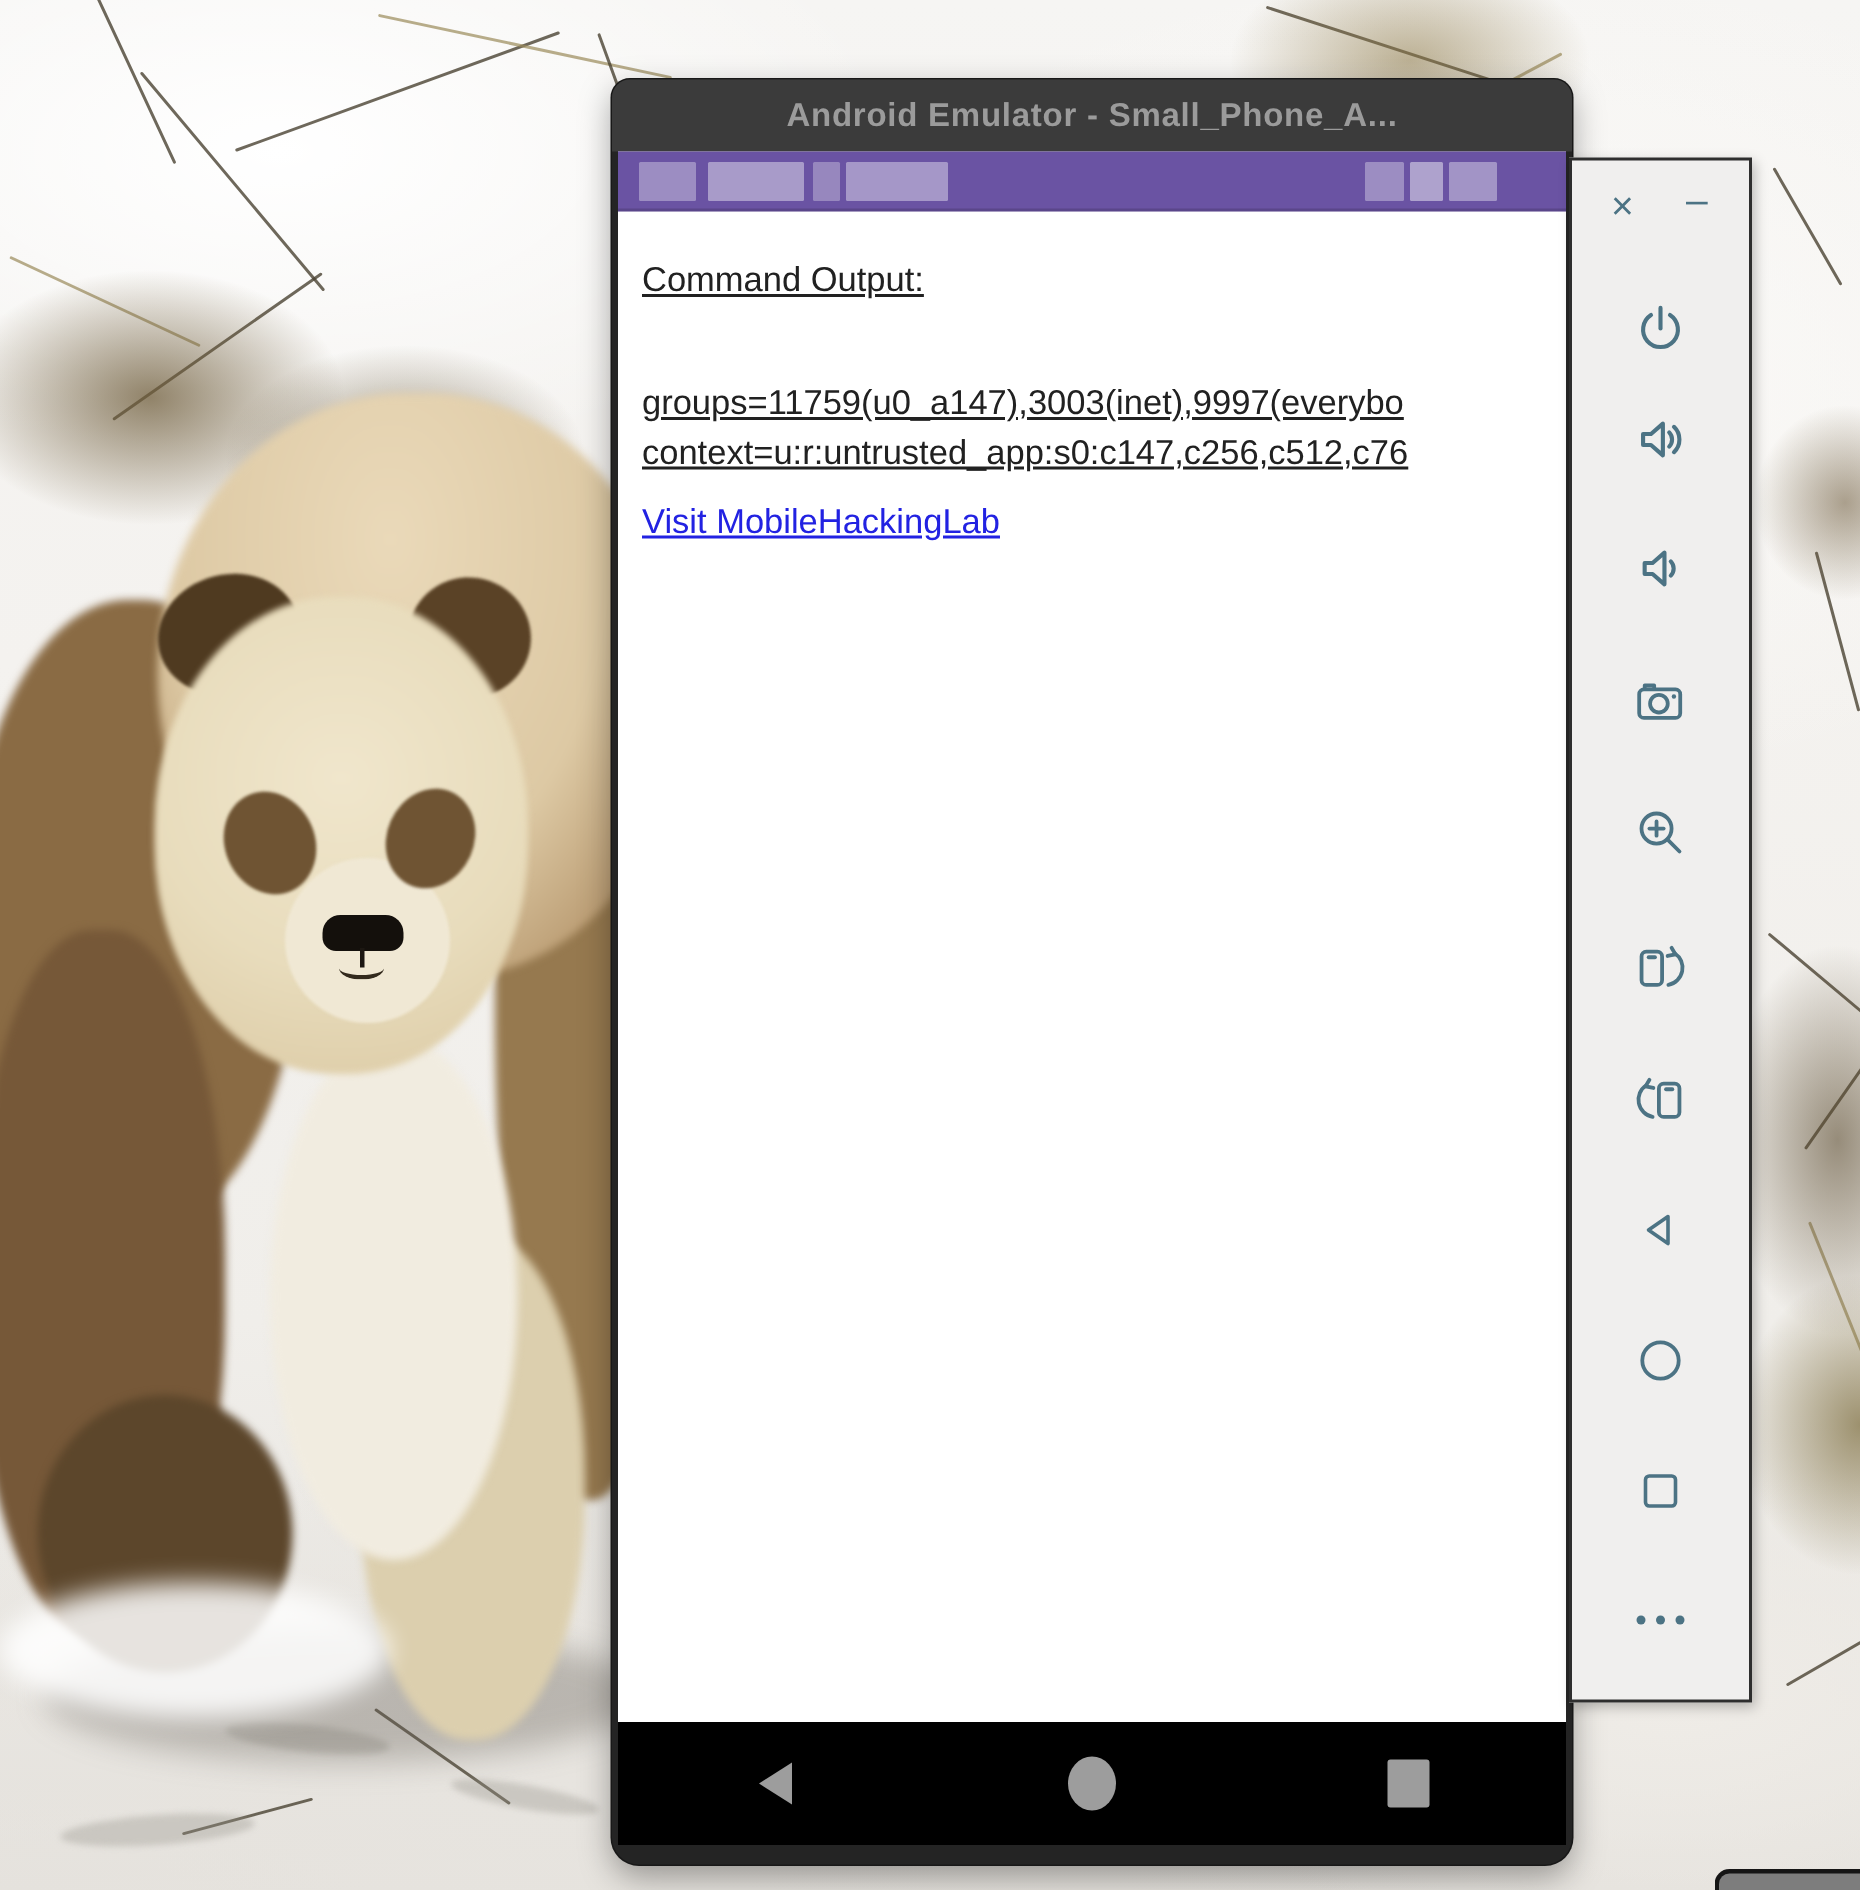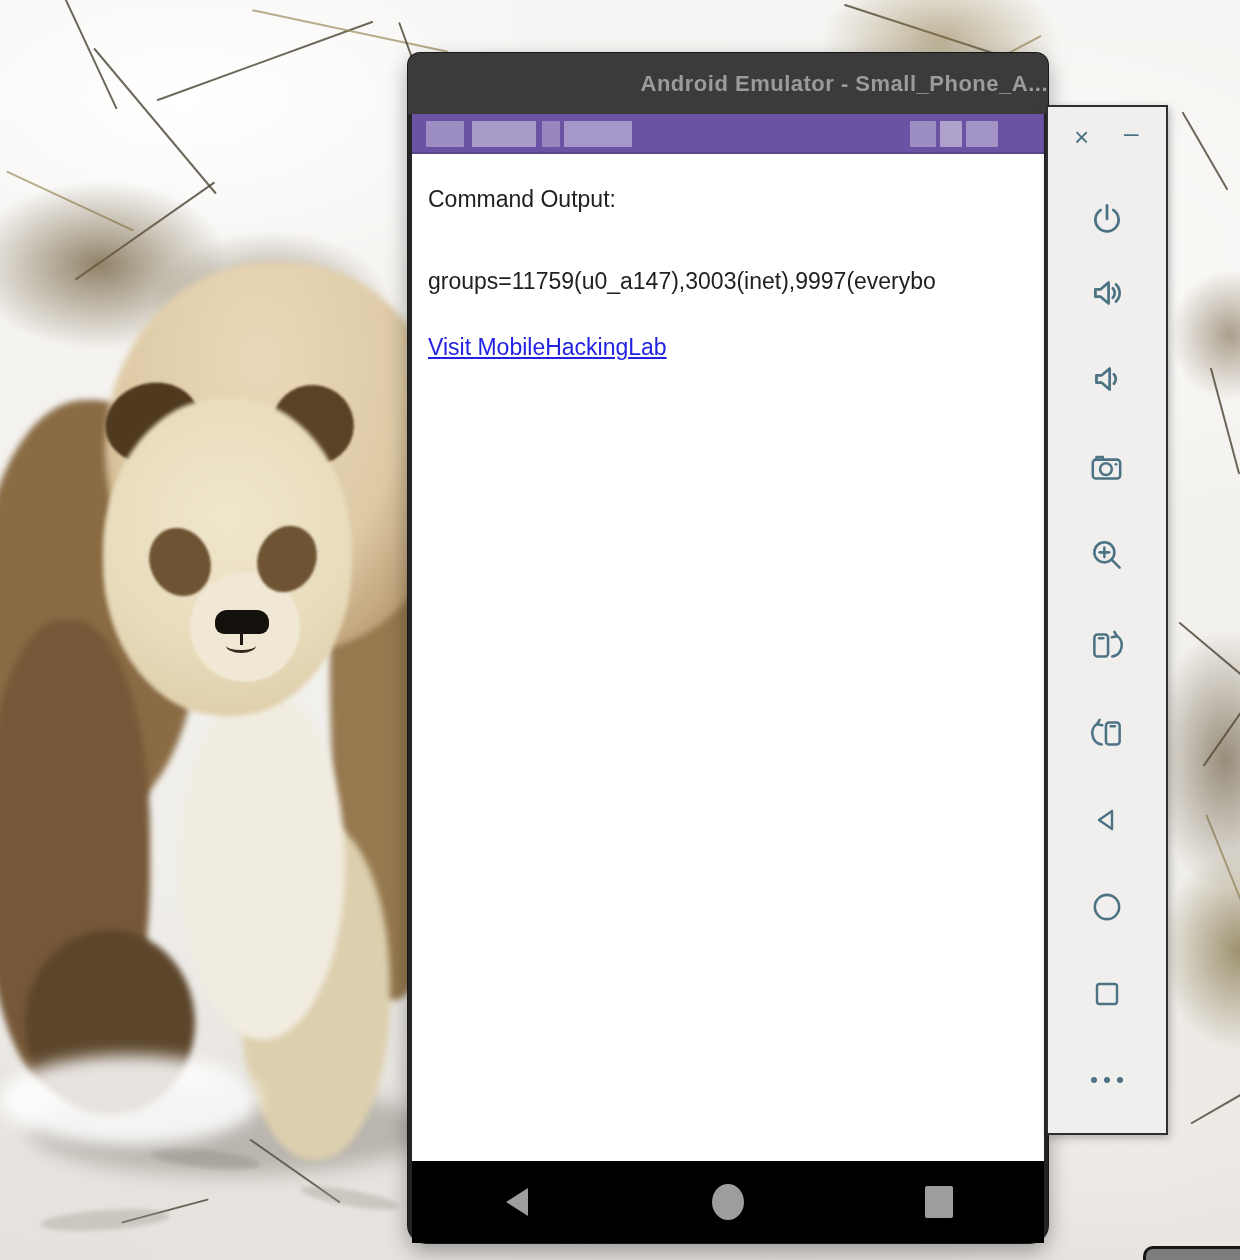--- a/index.html
+++ b/index.html
@@ -17,32 +17,32 @@
   .twig.light{background:#9a8a5a;opacity:.7;}
   .tuft{position:absolute;border-radius:50%;}
   .streak{position:absolute;border-radius:50%;background:rgba(150,145,138,.35);filter:blur(2px);}
   
   .fur{position:absolute;filter:blur(3px);}
   .feat{position:absolute;filter:blur(1px);}
   
   .phone{position:absolute;left:408px;top:53px;width:640px;height:1190px;
     background:#242424;border-radius:12px 12px 18px 18px;
     box-shadow:0 0 0 1px #181818,0 8px 22px rgba(0,0,0,.35);}
-  .titlebar{height:61px;background:#3b3b3b;border-radius:12px 12px 0 0;
-    display:flex;align-items:center;justify-content:flex-end;}
+  .titlebar{height:48px;background:#3b3b3b;border-radius:12px 12px 0 0;
+    display:flex;align-items:center;justify-content:center;}
   .titlebar span{color:#9b9b9b;font-weight:bold;font-size:22px;letter-spacing:.5px;}
   .screen{margin:0 4px;width:632px;background:#ffffff;}
   .statusbar{position:relative;height:40px;background:#6a53a3;box-shadow:inset 0 -2px 0 rgba(0,0,0,.15);}
   .px{position:absolute;top:7px;height:26px;border-radius:1px;}
   .content{height:1007px;padding:0;overflow:hidden;color:#212121;}
-  .content .pad{padding:32px 16px 0 16px;}
+  .content .pad{padding:32px 16px 0 16px;text-decoration:underline;}
   .h-line{font-size:23px;margin:0 0 0 0;}
   .out{margin-top:52px;font-size:23px;line-height:33px;}
   .out div{white-space:nowrap;overflow:hidden;}
-  .applink{display:inline-block;margin-top:36px;font-size:23px;text-decoration:underline;cursor:pointer;}
+  .applink{display:inline-block;margin-top:16px;font-size:23px;text-decoration:underline;cursor:pointer;}
   .navbar{height:82px;background:#000;display:flex;align-items:center;justify-content:space-around;}
   .navbar .slot{width:33%;display:flex;align-items:center;justify-content:center;}
   .frame-bottom{height:6px;}
   
   .sidepanel{position:absolute;left:1046px;top:105px;width:122px;height:1030px;
     background:#f0efee;border:2px solid #2e2e2e;box-sizing:border-box;
     box-shadow:2px 3px 8px rgba(0,0,0,.25);}
   .winbtn{position:absolute;color:#4c7384;font-size:26px;line-height:26px;cursor:pointer;}
   .toolbtn{position:absolute;left:0;width:100%;display:flex;justify-content:center;cursor:pointer;}
   .toolbtn svg{display:block;}
@@ -118,20 +118,21 @@
         <div class="px" style="left:152px;width:68px;background:rgba(255,255,255,.40);"></div>
         <div class="px" style="left:498px;width:26px;background:rgba(255,255,255,.34);"></div>
         <div class="px" style="left:528px;width:22px;background:rgba(255,255,255,.46);"></div>
         <div class="px" style="left:554px;width:32px;background:rgba(255,255,255,.38);"></div>
       </div>
       <div class="content">
         <div class="pad">
           <div class="h-line">Command Output:</div>
           <div class="out">
             <div>groups=11759(u0_a147),3003(inet),9997(everybo</div>
+            <div>context=u:r:untrusted_app:s0:c147,c256,c512,c76</div>
           </div>
           <a class="applink" style="color:#2222e2;">Visit MobileHackingLab</a>
         </div>
       </div>
       <div class="navbar">
         <div class="slot">
           <svg width="26" height="30" viewBox="0 0 26 30">
               <polygon points="24,1 2,15 24,29" fill="#9d9d9d"></polygon>
             </svg>
         </div>

